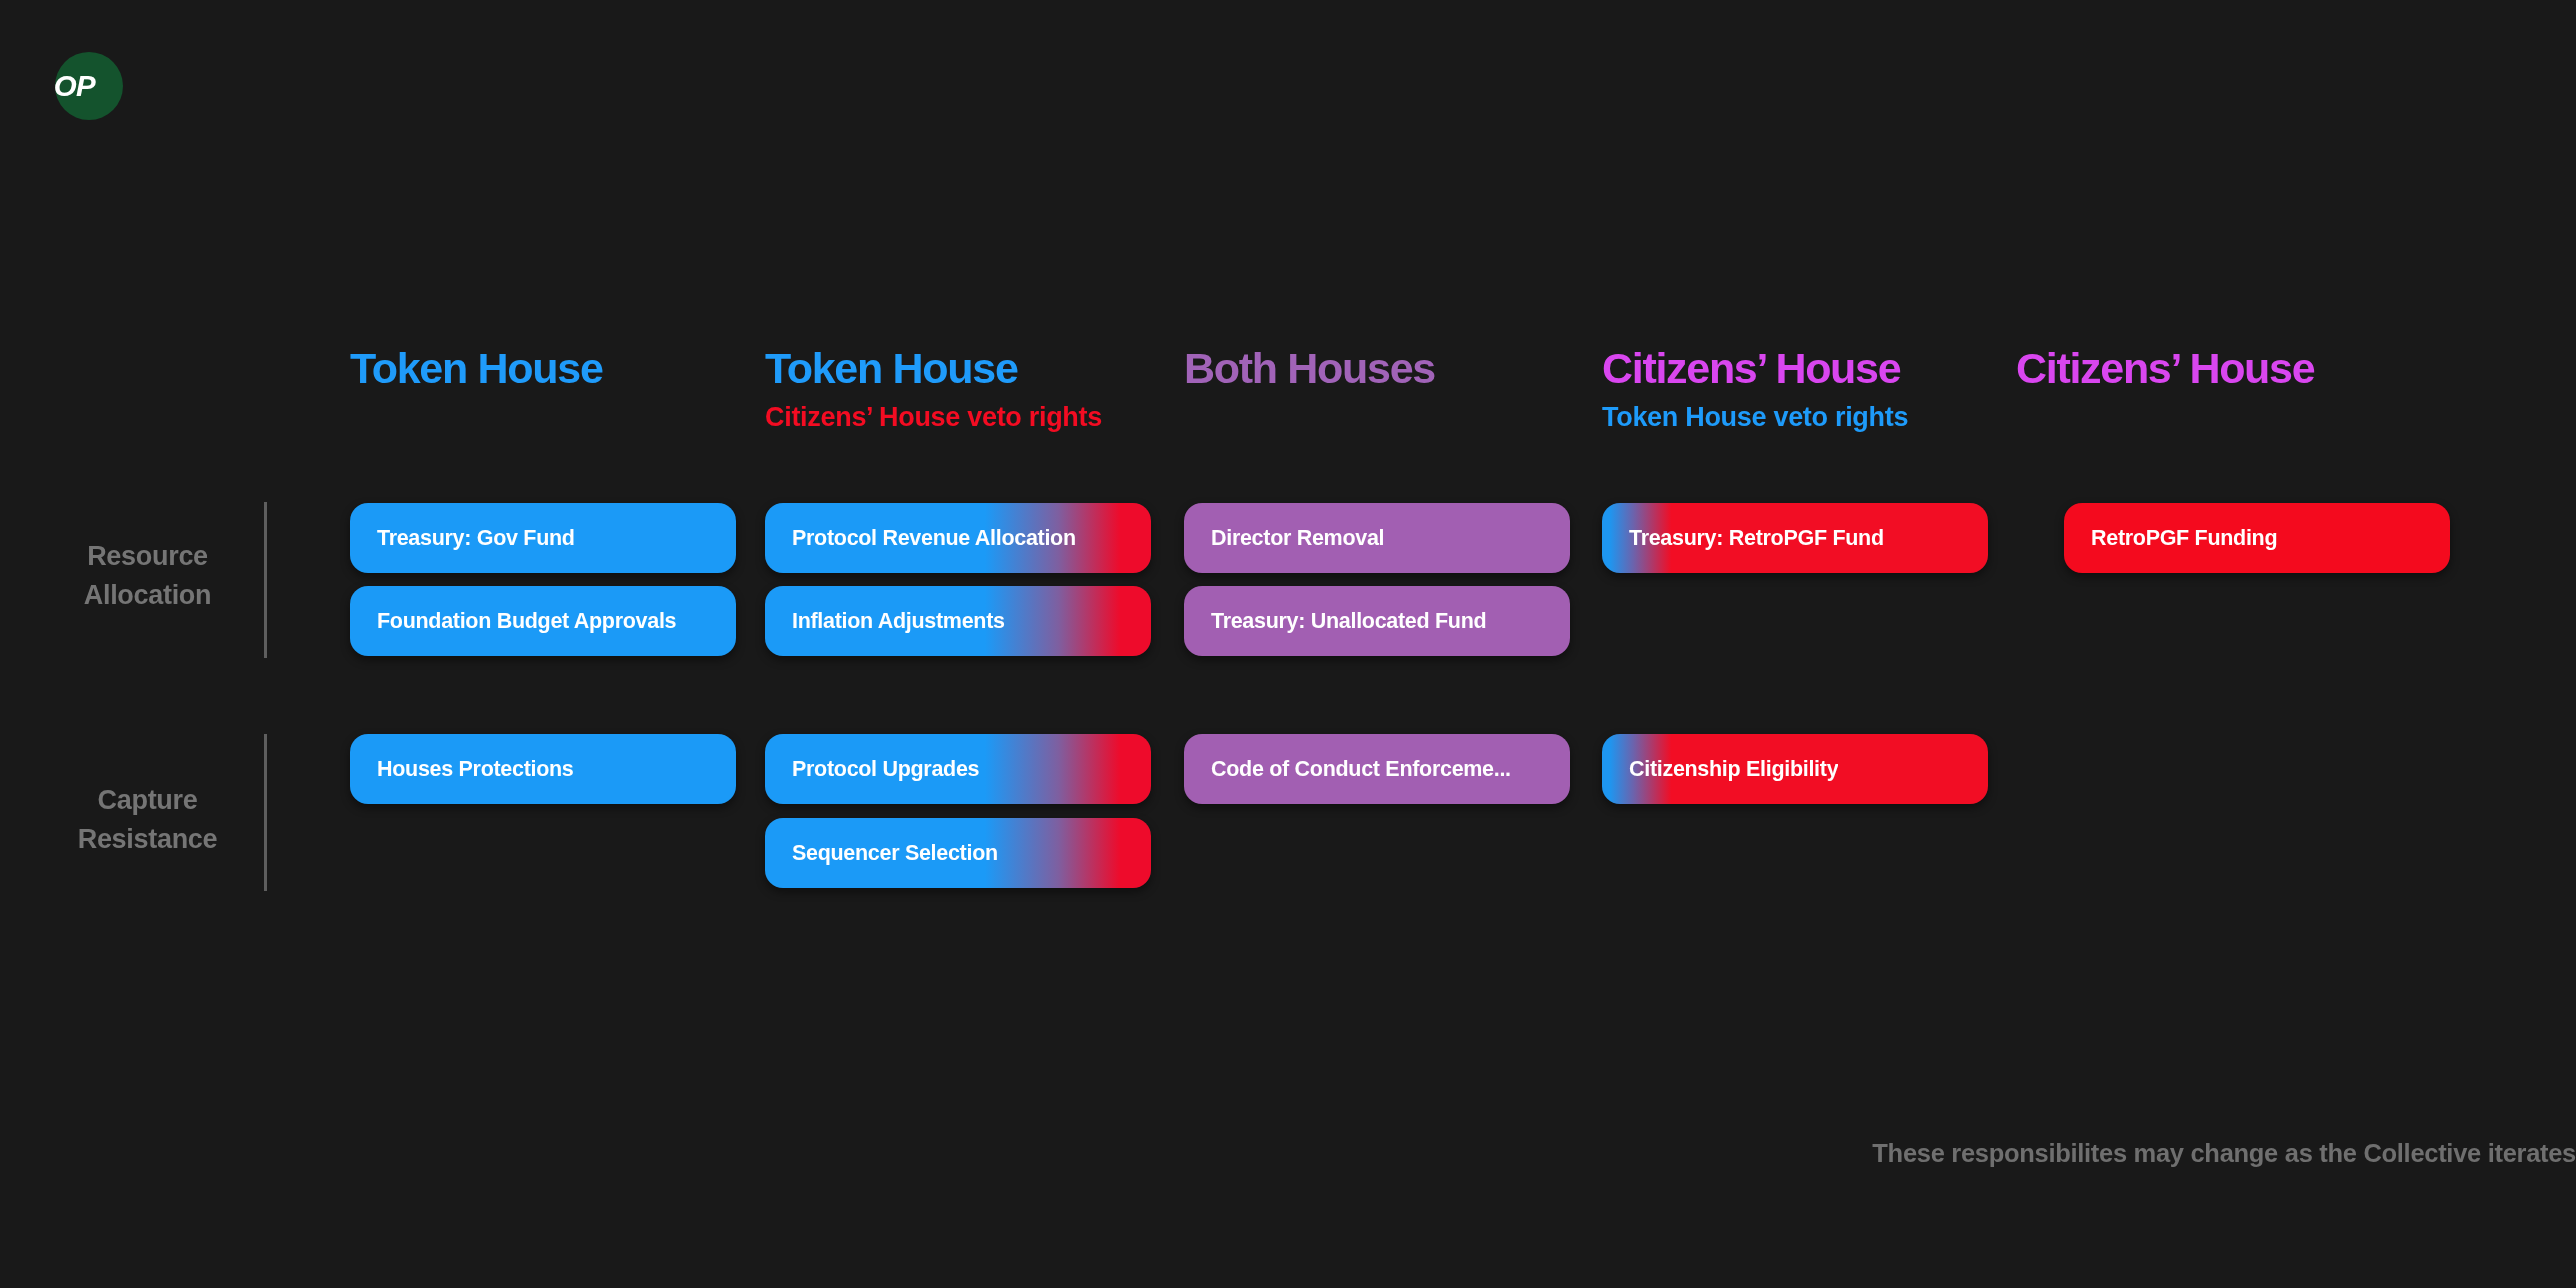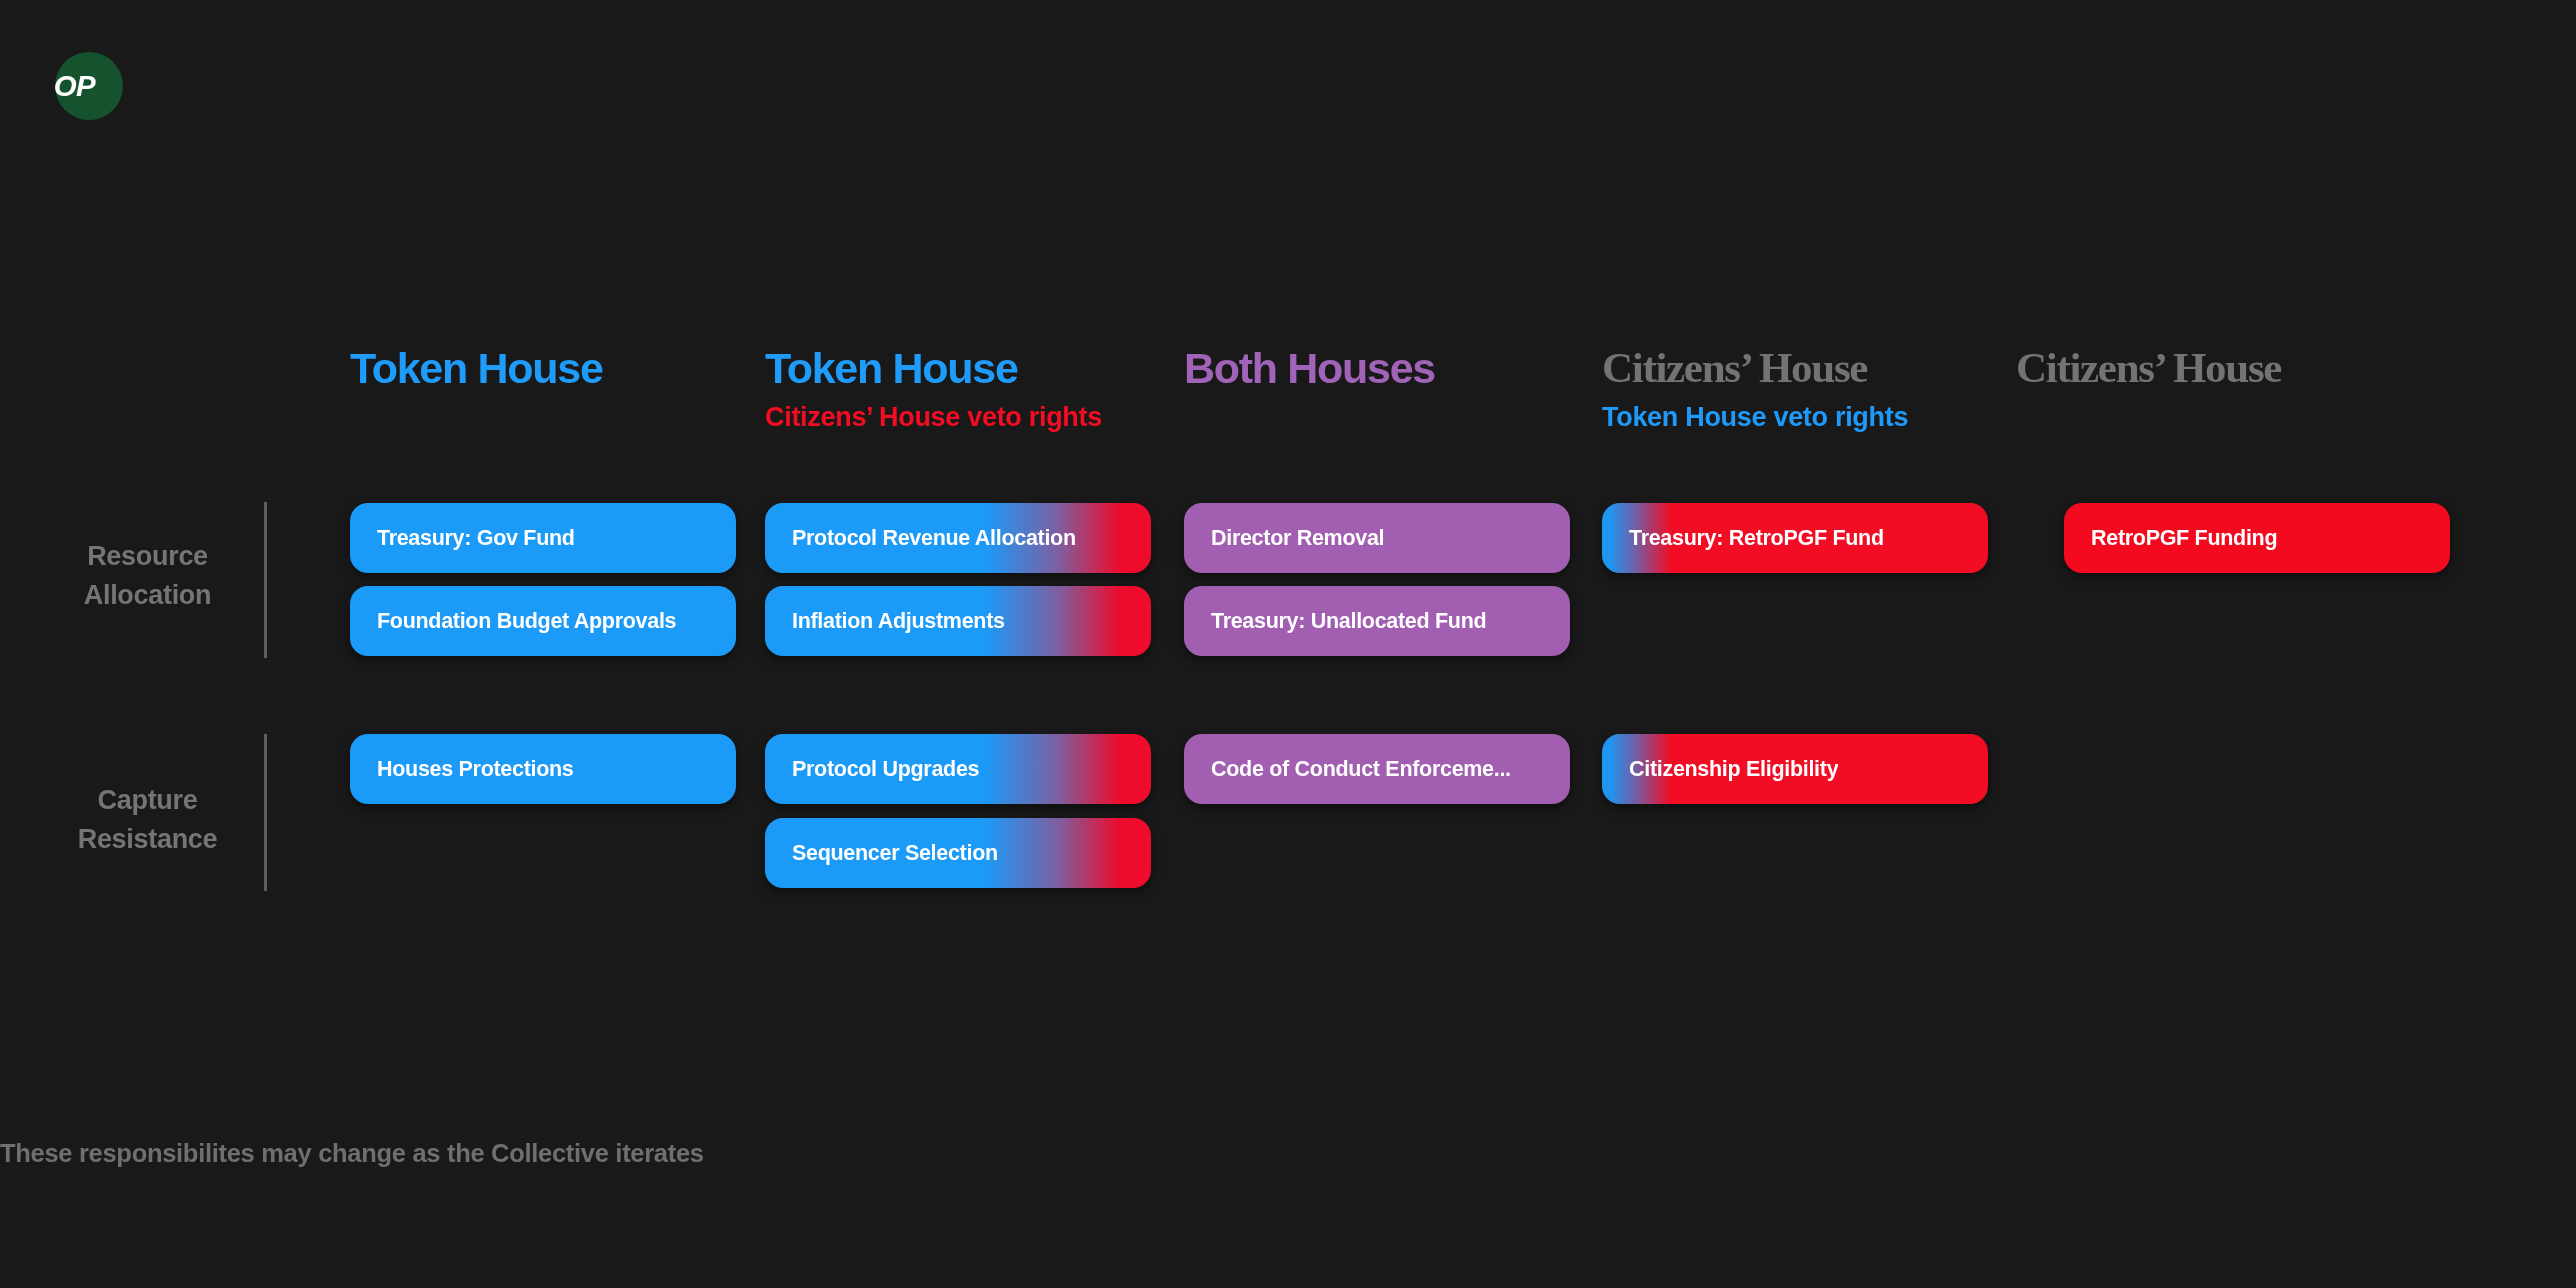--- a/index.html
+++ b/index.html
@@ -41,21 +41,21 @@
   .col-header { position: absolute; top: 346px; }
   .col-title {
     font-size: 43px;
     font-weight: bold;
     letter-spacing: -1.3px;
     line-height: 44px;
     white-space: nowrap;
   }
   .col-title.blue   { color: #1f9bfa; }
   .col-title.purple { color: #a163b8; }
-  .col-title.red    { color: #737373; font-family: Liberation Serif, serif; }
+  .col-title.red    { color: #d946ef; }
   .col-subtitle {
     margin-top: 12px;
     font-size: 27px;
     font-weight: bold;
     letter-spacing: -0.3px;
     white-space: nowrap;
   }
   .col-subtitle.red  { color: #f30c22; }
   .col-subtitle.blue { color: #1e9bfa; }
   
@@ -102,21 +102,21 @@
   .c-purple { background: #a25fb2; }
   .c-red    { background: #f40a1e; margin-left: 48px; }
   .c-grad-r { background: linear-gradient(90deg, #1b9af7 57%, #7e5fa0 76%, #ee0b2b 92%); }
   .c-grad-l { background: linear-gradient(90deg, #1e96f0 2%, #6a64ae 8%, #f20d24 18%); }
   
   .footer {
     position: absolute;
     top: 1139px;
     left: 0;
     width: 2576px;
-    text-align: left;
+    text-align: right;
     color: #6f6f6f;
     font-size: 25.5px;
     font-weight: bold;
     letter-spacing: -0.3px;
   }
 </style>
 </head>
 <body>
 
 <div class="stage">

